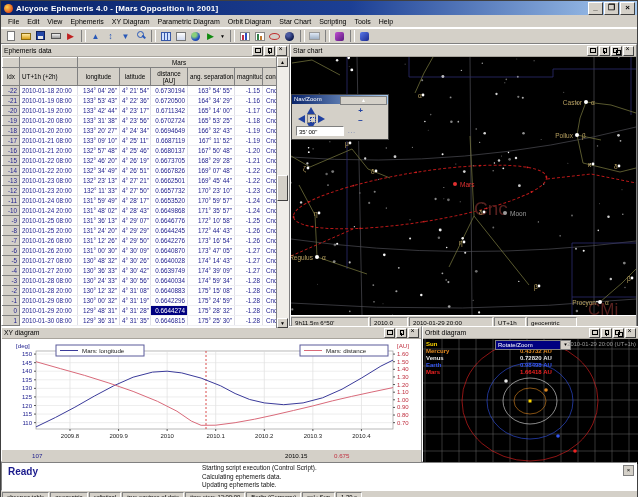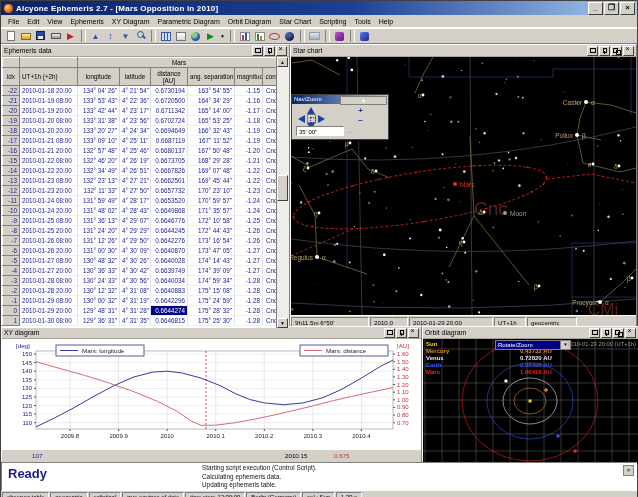--- a/index.html
+++ b/index.html
@@ -83,34 +83,34 @@
   
   #orbit-canvas{position:relative;width:215px;height:125px;background:#000;overflow:hidden;}
   .olegend{position:absolute;left:3px;font-size:6px;font-weight:bold;white-space:nowrap;}
   .oval{position:absolute;left:97px;font-size:6px;font-weight:bold;white-space:nowrap;}
   #orbit-date{position:absolute;right:2px;top:2px;font-size:5.8px;color:#9a9a9a;white-space:nowrap;}
   #orbit-dd{position:absolute;left:72px;top:1px;width:76px;height:10px;background:#fff;border:1px solid #808080;box-sizing:border-box;display:flex;}
   #orbit-dd .sel{flex:1;background:#000080;color:#fff;font-size:6px;line-height:8px;padding-left:2px;white-space:nowrap;overflow:hidden;}
   #orbit-dd .btn{width:9px;background:#d4d0c8;border-left:1px solid #808080;font-size:4.5px;text-align:center;line-height:8px;color:#000;}
   
   #messages{height:29px;background:#fff;border:1px solid;border-color:#808080 #fff #fff #808080;box-sizing:border-box;position:relative;overflow:hidden;}
-  #msg-ready{position:absolute;left:6px;top:3px;font-size:13px;font-weight:bold;color:#1a1a8c;}
+  #msg-ready{position:absolute;left:6px;top:3px;font-size:10px;font-weight:bold;color:#1a1a8c;}
   #msg-lines{position:absolute;left:200px;top:1px;font-size:6.4px;color:#111;line-height:8.6px;}
   #msg-x{position:absolute;right:2px;top:2px;width:9px;height:9px;background:#d4d0c8;border:1px solid #808080;font-size:6px;line-height:8px;text-align:center;color:#000;}
   #statusbar{height:10px;display:flex;background:#d4d0c8;align-items:center;padding-left:1px;}
   .stcell{font-size:5.9px;color:#000;height:9px;line-height:8px;padding:0 4px;border:1px solid;border-color:#808080 #fff #fff #808080;margin-right:1px;white-space:nowrap;box-sizing:border-box;}
   svg text{font-family:"Liberation Sans",sans-serif;}
 </style>
 </head>
 <body>
 
 <div id="app">
   <div id="titlebar">
     <span class="ticon"></span>
-    <span class="ttext">Alcyone Ephemeris 2.7 - [Mars Opposition in 2010]</span>
+    <span class="ttext">Alcyone Ephemeris 4.0 - [Mars Opposition in 2001]</span>
     <span class="winbtn">_</span>
     <span class="winbtn">❐</span>
     <span class="winbtn">×</span>
   </div>
   <div id="menubar">
       <span>File</span>
       <span>Edit</span>
       <span>View</span>
       <span>Ephemeris</span>
       <span>XY Diagram</span>

